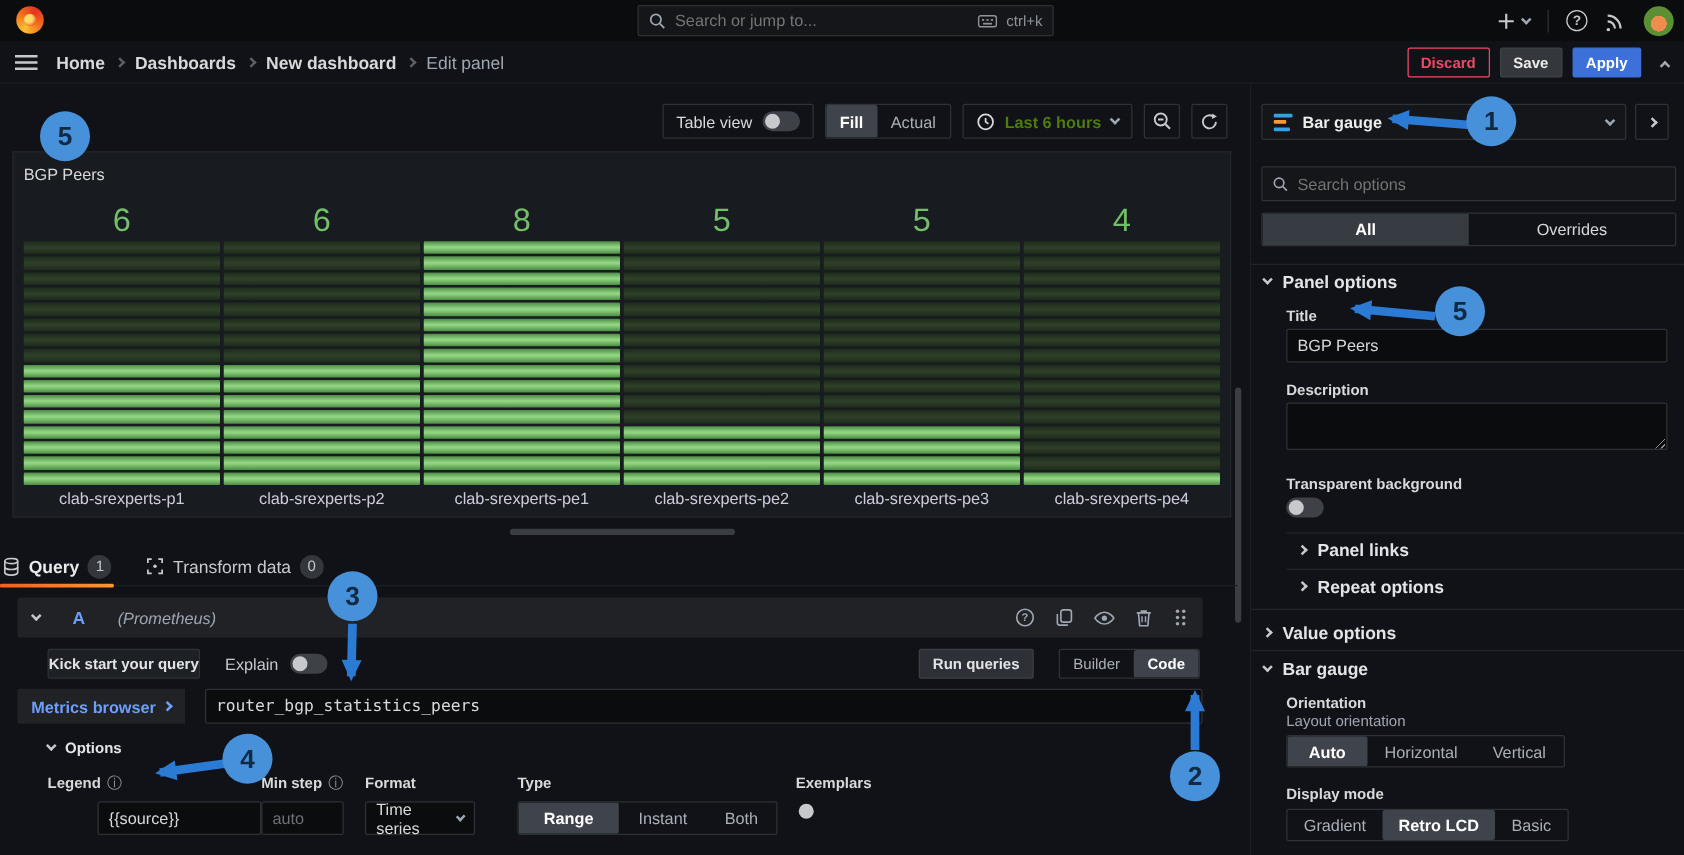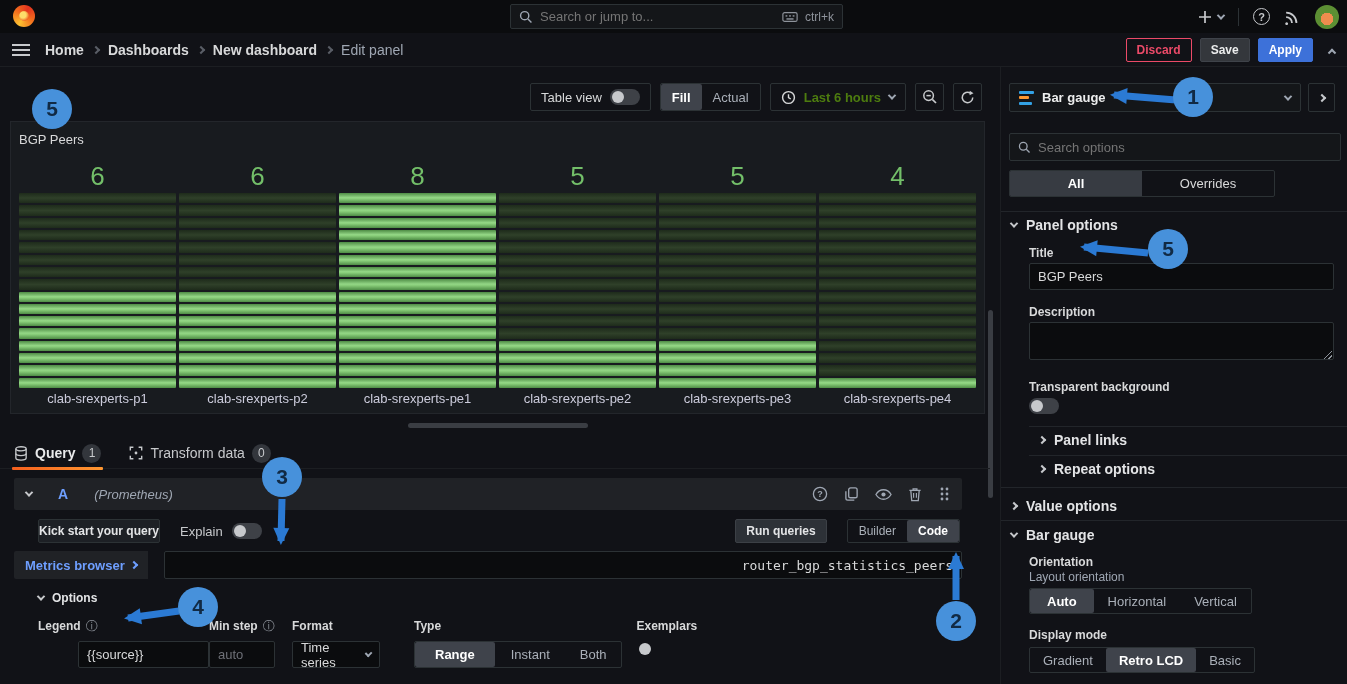--- a/index.html
+++ b/index.html
@@ -57,21 +57,21 @@
   #bar-chart { position:absolute; left:8px; right:8px; top:42px; bottom:4px; display:flex; gap:3px; }
   .bg-col { flex:1; display:flex; flex-direction:column; min-width:0; }
   .bg-val { height:27px; line-height:25px; text-align:center; font-size:26px; color:#73bf69; }
   .bg-cells { flex:1; display:flex; flex-direction:column; gap:2px; margin-top:2px; }
   .bg-cell { flex:1; border-radius:1px; background:linear-gradient(180deg,#1e2b1b 0%,#2f4029 50%,#1e2b1b 100%); }
   .bg-cell.lit { background:linear-gradient(180deg,#4e8c45 0%,#93d685 46%,#8bd07c 56%,#4e8c45 100%); }
   .bg-cat { height:21px; line-height:22px; text-align:center; font-size:13px; color:#ccccdc; white-space:nowrap; overflow:hidden; }
   #h-scrollbar { position:absolute; left:408px; top:423px; width:180px; height:5px; border-radius:3px; background:#3a3d43; cursor:pointer; }
   #v-scrollbar { position:absolute; left:988px; top:310px; width:5px; height:188px; border-radius:3px; background:#3a3d43; cursor:pointer; }
   
-  #query-tabs { position:absolute; left:0; top:438px; width:990px; height:31px; border-bottom:1px solid #1c1e22; display:flex; align-items:center; gap:28px; padding-left:14px; }
+  #query-tabs { position:absolute; left:0; top:438px; width:990px; height:31px; border-bottom:1px solid #1c1e22; display:flex; align-items:center; gap:28px; padding-left:2px; }
   .qtab { display:flex; align-items:center; gap:7px; height:31px; position:relative; cursor:pointer; color:#c7c9cc; font-size:14px; }
   .qtab.active { color:#e9eaeb; font-weight:600; }
   .qtab.active .underline { position:absolute; left:-2px; right:-2px; bottom:-1px; height:3px;
     background:linear-gradient(90deg,#f55f1d,#ff9832); border-radius:1px; }
   .badge { min-width:19px; height:19px; border-radius:10px; background:#33363c; color:#c7c9cc; font-size:12px; font-weight:400;
     display:flex; align-items:center; justify-content:center; padding:0 5px; }
   #query-card { position:absolute; left:14px; top:478px; width:948px; height:206px; }
   #qc-header { height:32px; background:#202226; border-radius:2px; display:flex; align-items:center; padding:0 12px; gap:10px; }
   #qc-refid { color:#6e9fff; font-weight:600; font-size:14px; margin-left:16px; }
   #qc-ds { color:#9fa7b3; font-style:italic; margin-left:16px; }
@@ -79,38 +79,38 @@
   #qc-icons svg { cursor:pointer; }
   #qc-row2 { display:flex; align-items:center; margin-top:9px; padding:0 2px 0 24px; gap:20px; }
   #kickstart { height:24px; padding:0 0; border:1px solid #2c3235; background:#1d2025; border-radius:2px;
     font-size:12px; font-weight:700; color:#e3e4e6; display:flex; align-items:center; cursor:pointer; }
   .lbl-toggle { display:flex; align-items:center; gap:9px; color:#c7c9cc; }
   #runqueries { margin-left:auto; height:24px; padding:0 10px; background:#2d3137; border:1px solid #3c4046; border-radius:2px;
     font-size:12px; font-weight:600; color:#e3e4e6; display:flex; align-items:center; cursor:pointer; }
   #qc-row3 { display:flex; margin-top:8px; height:28px; }
   #metrics-browser { background:#202226; border-radius:2px 0 0 2px; display:flex; align-items:center; gap:6px; padding:0 11px;
     color:#6e9fff; font-size:13px; font-weight:600; cursor:pointer; }
-  #query-input { flex:1; margin-left:16px; font-family:"DejaVu Sans Mono", monospace; font-size:13px; height:28px;text-align:right; }
+  #query-input { flex:1; margin-left:16px; font-family:"DejaVu Sans Mono", monospace; font-size:13px; height:28px; }
   #qc-options { margin-top:12px; padding-left:24px; }
   #opt-header { display:flex; align-items:center; gap:8px; font-size:12px; font-weight:700; color:#e3e4e6; cursor:pointer; }
   #opt-fields { display:flex; margin-top:13px; }
   .optcol .lblrow { display:flex; align-items:center; gap:5px; height:16px; margin-bottom:7px; }
   .info { color:#8e939b; font-size:12px; }
   
   #sidebar { position:absolute; left:1000px; top:67px; width:347px; height:617px; background:#111217; border-left:1px solid #1c1e22; }
   .sb-abs { position:absolute; }
   #viz-picker { left:8px; top:16px; width:292px; height:29px; border:1px solid #2c3235; border-radius:2px;
     display:flex; align-items:center; gap:8px; padding:0 9px; cursor:pointer; background:#141619; }
   #viz-name { font-weight:700; font-size:13px; color:#eceded; }
   .vizicon { width:15px; height:14px; display:flex; flex-direction:column; justify-content:space-between; }
   .vizicon span { height:3px; border-radius:1px; }
   #sb-search { left:8px; top:66px; width:332px; height:28px; display:flex; align-items:center; gap:7px;
     background:#141619; border:1px solid #2c3235; border-radius:2px; padding:0 8px; }
   #sb-search input { flex:1; background:transparent; border:none; outline:none; color:#9fa7b3; font-size:13px; }
-  #sb-tabs { left:8px; top:103px; width:266px; height:27px; border:1px solid #2c3235; border-radius:2px; display:flex; overflow:hidden; }
+  #sb-tabs { left:8px; top:103px; width:332px; height:27px; border:1px solid #2c3235; border-radius:2px; display:flex; overflow:hidden; }
   .sbtab { flex:1; display:flex; align-items:center; justify-content:center; font-size:13px; color:#d8d9da; cursor:pointer; }
   .sbtab.sel { background:#373b42; font-weight:700; color:#fff; }
   .divider { position:absolute; left:0; width:347px; height:1px; background:#22252a; }
   .sec-header { position:absolute; display:flex; align-items:center; gap:9px; font-size:14px; font-weight:600; color:#e3e4e6; cursor:pointer; }
   .sb-label { position:absolute; font-size:12px; font-weight:700; color:#d8d9da; }
   .sb-sub { position:absolute; font-size:12px; color:#9fa7b3; }
   #title-input { position:absolute; left:28px; top:196px; width:305px; }
   #desc-area { position:absolute; left:28px; top:255px; width:305px; height:38px; background:#0b0c0e;
     border:1px solid #2c3235; border-radius:2px; resize:none; }
   .resize-grip { position:absolute; left:322px; top:283px; width:9px; height:9px;

